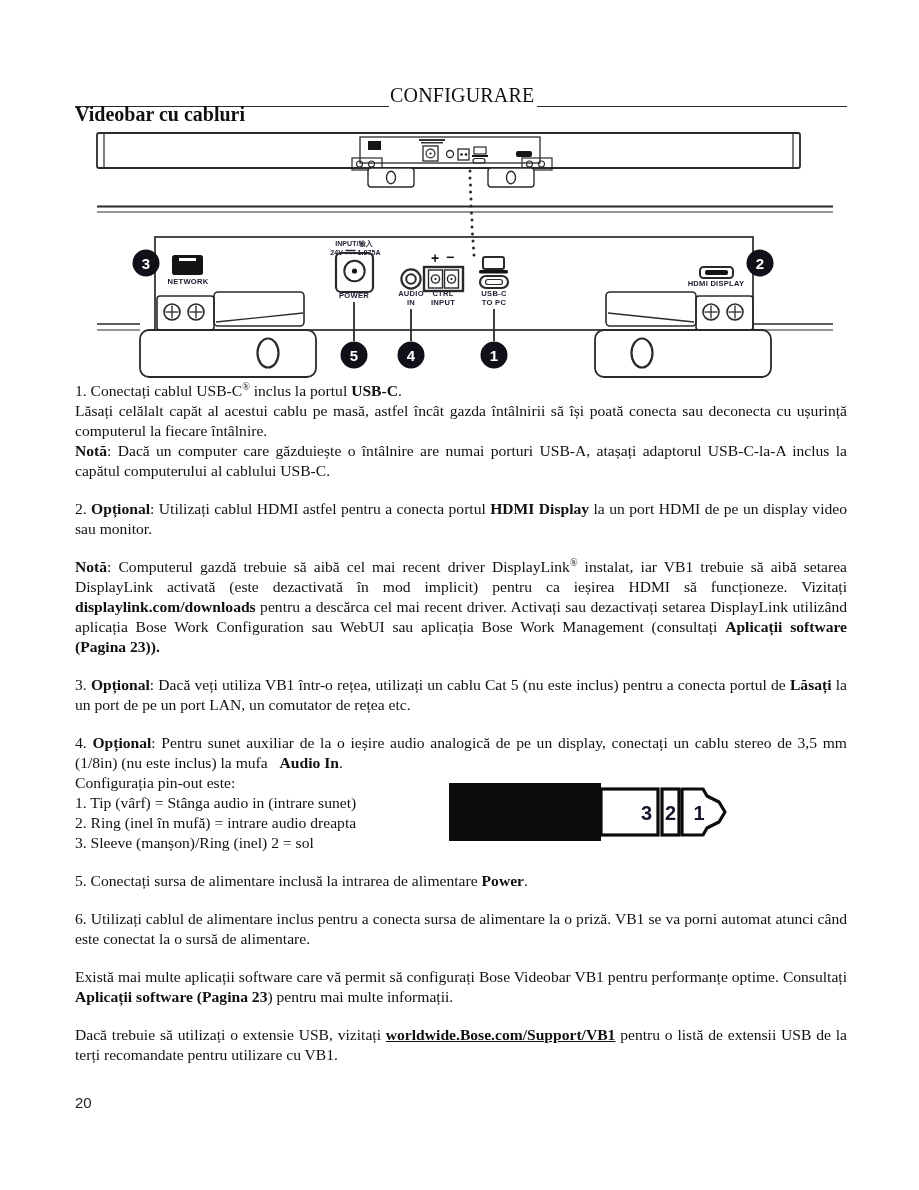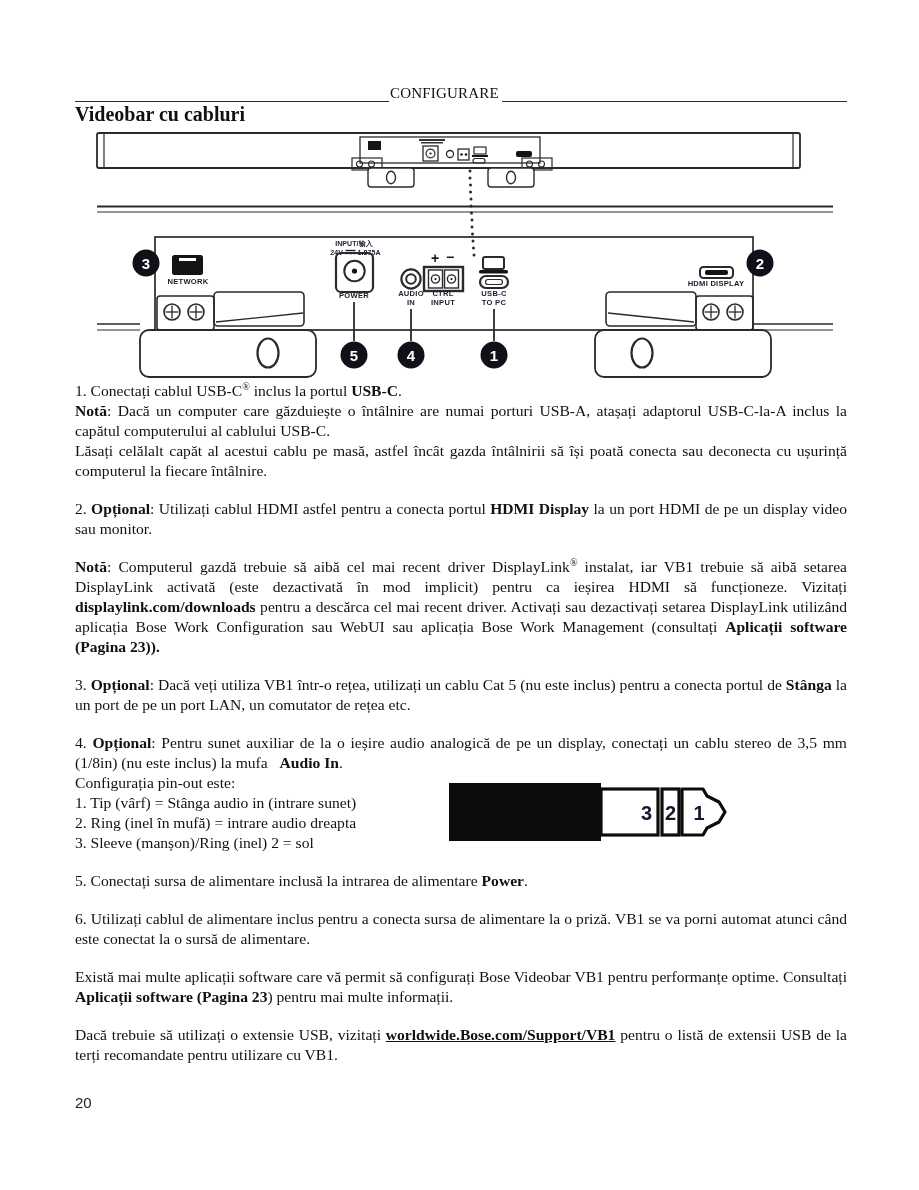--- a/index.html
+++ b/index.html
@@ -1,21 +1,21 @@
 <!DOCTYPE html>
 <html><head>
 <meta charset="utf-8">
 <style>
   html,body{margin:0;padding:0;background:#fff;}
   body{width:919px;height:1190px;position:relative;overflow:hidden;
        font-family:"Liberation Serif",serif;color:#111;}
   .abs{position:absolute;}
   
   .hdr{top:84px;left:75px;width:772px;display:flex;align-items:flex-end;
-       font-size:15px;letter-spacing:.2px;}
+       font-size:20px;letter-spacing:.2px;}
   .hdr .rule{border-bottom:1.3px solid #2b2b2b;height:17px;}
   .hdr .rule.l{width:314px;}
   .hdr .rule.r{flex:1;}
   .hdr .lbl{padding:0 3px 0 1px;white-space:nowrap;}
   
   .title{top:103px;left:75px;font-size:20px;font-weight:bold;}
   
   .diag{top:120px;left:0;}
   svg text{font-family:"Liberation Sans",sans-serif;}
   .portlbl{font-size:7.6px;font-weight:bold;fill:#1c1c30;letter-spacing:.25px;}
@@ -244,25 +244,25 @@
     </g>
     <g>
       <circle cx="494" cy="235" r="13.5"></circle>
       <text class="callout-num" x="494" y="240.5" text-anchor="middle">1</text>
     </g>
   </g>
 </svg>
 
 <div class="abs copy">
   <p><span>1. Conectați cablul USB-C</span><sup>®</sup><span> inclus la portul </span><span style="font-weight: bold;">USB-C</span><span>.</span></p>
+  <p><span>Lăsați celălalt capăt al acestui cablu pe masă, astfel încât gazda întâlnirii să își poată conecta sau deconecta cu ușurință computerul la fiecare întâlnire.</span></p>
   <p><span style="font-weight: bold;">Notă</span><span>: Dacă un computer care găzduiește o întâlnire are numai porturi USB-A, atașați adaptorul USB-C-la-A inclus la capătul computerului al cablului USB-C.</span></p>
-  <p><span>Lăsați celălalt capăt al acestui cablu pe masă, astfel încât gazda întâlnirii să își poată conecta sau deconecta cu ușurință computerul la fiecare întâlnire.</span></p>
   <p class="gap"><span>2. </span><span style="font-weight: bold;">Opțional</span><span>: Utilizați cablul HDMI astfel pentru a conecta portul </span><span style="font-weight: bold;">HDMI Display</span><span> la un port HDMI de pe un display video sau monitor.</span></p>
   <p class="gap"><span style="font-weight: bold;">Notă</span><span>: Computerul gazdă trebuie să aibă cel mai recent driver DisplayLink</span><sup>®</sup><span> instalat, iar VB1 trebuie să aibă setarea DisplayLink activată (este dezactivată în mod implicit) pentru ca ieșirea HDMI să funcționeze. Vizitați </span><span style="font-weight: bold;">displaylink.com/downloads</span><span> pentru a descărca cel mai recent driver. Activați sau dezactivați setarea DisplayLink utilizând aplicația Bose Work Configuration sau WebUI sau aplicația Bose Work Management (consultați </span><span style="font-weight: bold;">Aplicații software (Pagina 23)).</span></p>
-  <p class="gap"><span>3. </span><span style="font-weight: bold;">Opțional</span><span>: Dacă veți utiliza VB1 într-o rețea, utilizați un cablu Cat 5 (nu este inclus) pentru a conecta portul de </span><span style="font-weight: bold;">Stânga</span><span> la un port de pe un port LAN, un comutator de rețea etc.</span></p>
+  <p class="gap"><span>3. </span><span style="font-weight: bold;">Opțional</span><span>: Dacă veți utiliza VB1 într-o rețea, utilizați un cablu Cat 5 (nu este inclus) pentru a conecta portul de </span><span style="font-weight: bold;">Lăsați</span><span> la un port de pe un port LAN, un comutator de rețea etc.</span></p>
   <p class="gap"><span>4. </span><span style="font-weight: bold;">Opțional</span><span>: Pentru sunet auxiliar de la o ieșire audio analogică de pe un display, conectați un cablu stereo de 3,5 mm (1/8in) (nu este inclus) la mufa </span><span style="font-weight: bold; margin-left: 8px;">Audio In</span><span>.</span></p>
 
   <div class="pinout gap">
     <p class="nojust"><span>Configurația pin-out este:</span></p>
     <p class="nojust"><span>1. Tip (vârf) = Stânga audio in (intrare sunet)</span></p>
     <p class="nojust"><span>2. Ring (inel în mufă) = intrare audio dreapta</span></p>
     <p class="nojust"><span>3. Sleeve (manșon)/Ring (inel) 2 = sol</span></p>
     <div class="jackwrap">
       <svg width="292" height="74" viewBox="0 0 292 74" fill="none">
         <rect x="8" y="7" width="152" height="58" fill="#0c0c0c"></rect>

